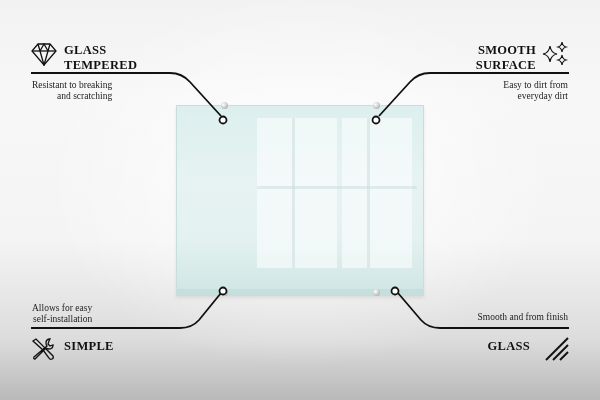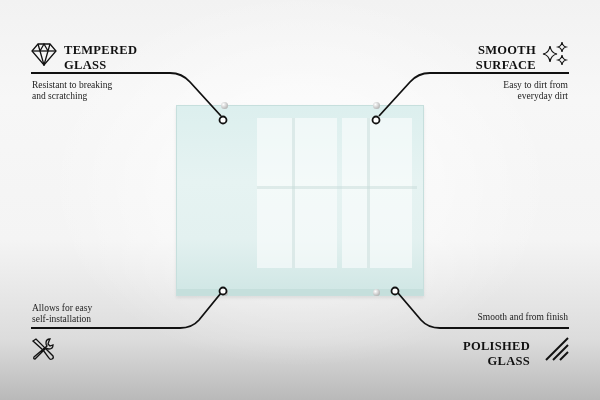--- a/index.html
+++ b/index.html
@@ -17,21 +17,21 @@
     background: linear-gradient(180deg, #dcefee 0%, #e6f3f2 40%, #e3f1f0 70%, #cfe6e4 100%);
     border:1px solid #c6dfdd; box-shadow: 0 2px 3px rgba(0,0,0,0.08);
     overflow:hidden;
   }
   .glass .win { position:absolute; background:rgba(255,255,255,0.55); }
   .glass .frame { position:absolute; background:rgba(200,220,218,0.5); }
   .glass .edge { position:absolute; left:0; right:0; bottom:0; height:6px; background:#c5dfdc; }
   .bolt { position:absolute; width:7px; height:7px; border-radius:50%;
     background: radial-gradient(circle at 35% 35%, #ffffff, #9a9a9a); }
   .title { position:absolute; font-size:12.5px; font-weight:bold; line-height:14.5px; letter-spacing:0.3px; }
-  .desc { position:absolute; font-size:9.5px; line-height:11px; color:#222; }
+  .desc { position:absolute; font-size:9.5px; line-height:11px; color:#222;text-align:right; }
   .right { text-align:right; }
   svg.lines { position:absolute; left:0; top:0; }
   .icon { position:absolute; }
 </style>
 </head>
 <body>
 
 <div class="vign"></div>
 
 <div class="glass">
@@ -64,22 +64,22 @@
 
 <svg class="icon" style="left:31px;top:42px;" width="26" height="24" viewBox="0 0 26 24">
   <g fill="none" stroke="#111" stroke-width="1.3">
     <path d="M7 2 L19 2 L25 9 L13 23 L1 9 Z"></path>
     <path d="M1 9 L25 9"></path>
     <path d="M7 2 L9 9 L13 23 L17 9 L19 2"></path>
     <path d="M9 9 L13 2 L17 9"></path>
   </g>
 </svg>
 <div class="title" style="left:64px;top:43px;">
+  <div>GLASS</div>
   <div>TEMPERED</div>
-  <div>GLASS</div>
 </div>
 <div class="desc" style="left:32px;top:80px;">
   <div>Resistant to breaking</div>
   <div>and scratching</div>
 </div>
 
 <div class="title right" style="right:64px;top:43px;text-align:right;">
   <div>SMOOTH</div>
   <div>SURFACE</div>
 </div>
@@ -100,27 +100,27 @@
   <div>self-installation</div>
 </div>
 <svg class="icon" style="left:31px;top:337px;" width="24" height="24" viewBox="0 0 24 24">
   <g fill="none" stroke="#111" stroke-width="1.3">
     <path d="M2 4 L5 2 L14 11 L12 13 Z"></path>
     <path d="M12 13 L14 11 L22 19 Q23 21 21 22 Q19 23 18 21 Z"></path>
     <path d="M19 2 Q15 2 15 6 Q15 8 16 9 L3 20 Q2 22 4 22 L15 11 Q16 12 18 12 Q22 12 22 8 L19 9 L17 7 L18 4 Z"></path>
   </g>
 </svg>
 <div class="title" style="left:64px;top:339px;">
+  <div>SIMPLE</div>
 </div>
 
 <div class="desc right" style="right:32px;top:312px;">
   <div>Smooth and from finish</div>
 </div>
 <div class="title right" style="right:70px;top:339px;">
-  <div>POLISHED</div>
   <div>GLASS</div>
 </div>
 <svg class="icon" style="left:545px;top:337px;" width="24" height="24" viewBox="0 0 24 24">
   <g stroke="#111" stroke-width="2">
     <line x1="1" y1="23" x2="23" y2="1"></line>
     <line x1="8" y1="23" x2="23" y2="8"></line>
     <line x1="15" y1="23" x2="23" y2="15"></line>
   </g>
 </svg>
 

